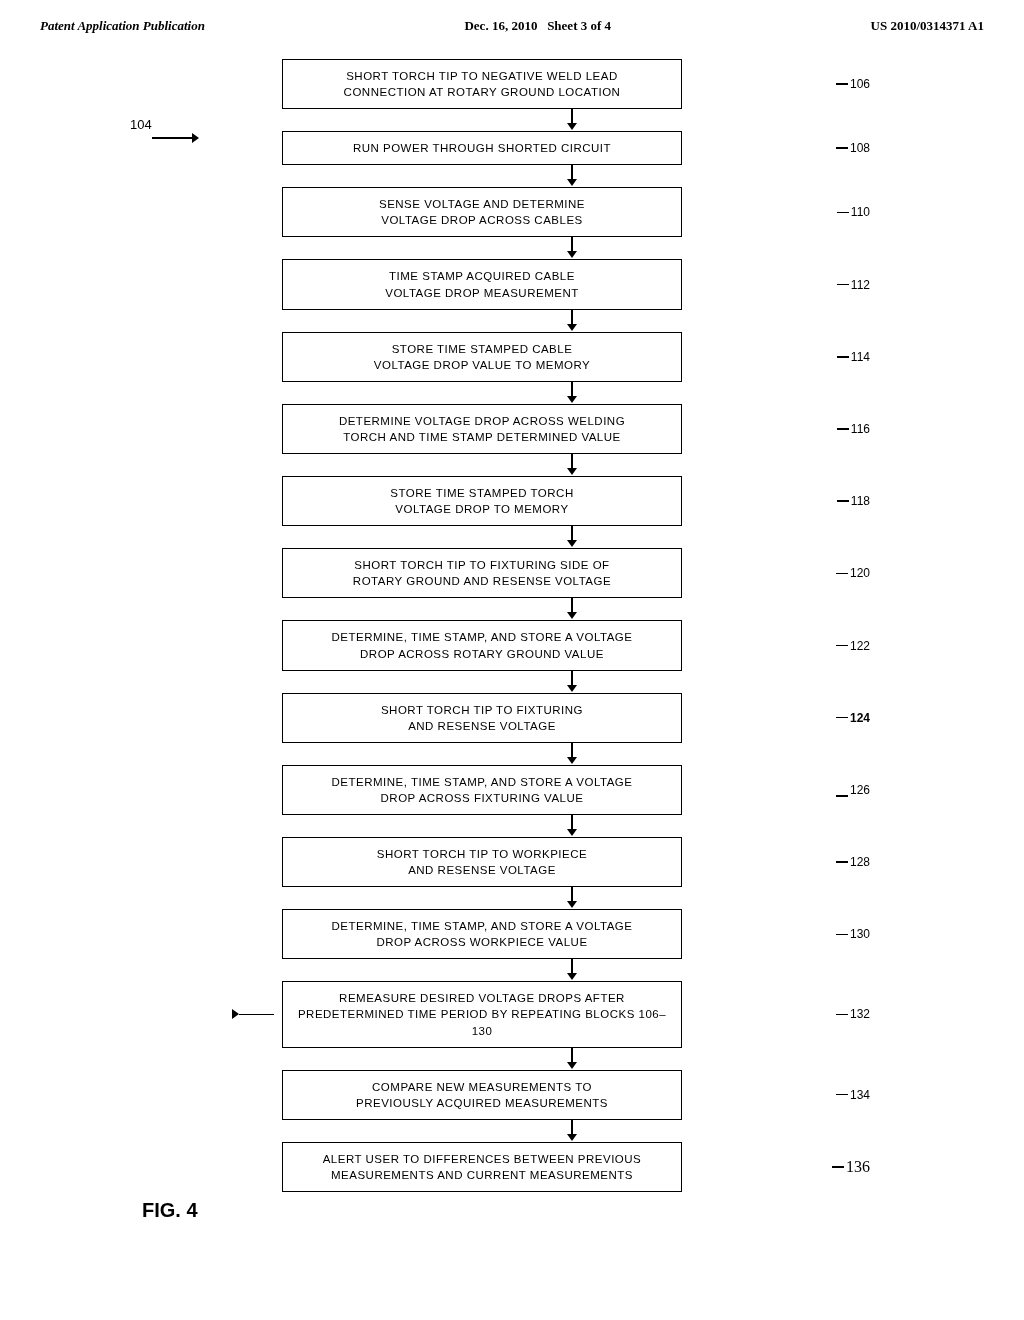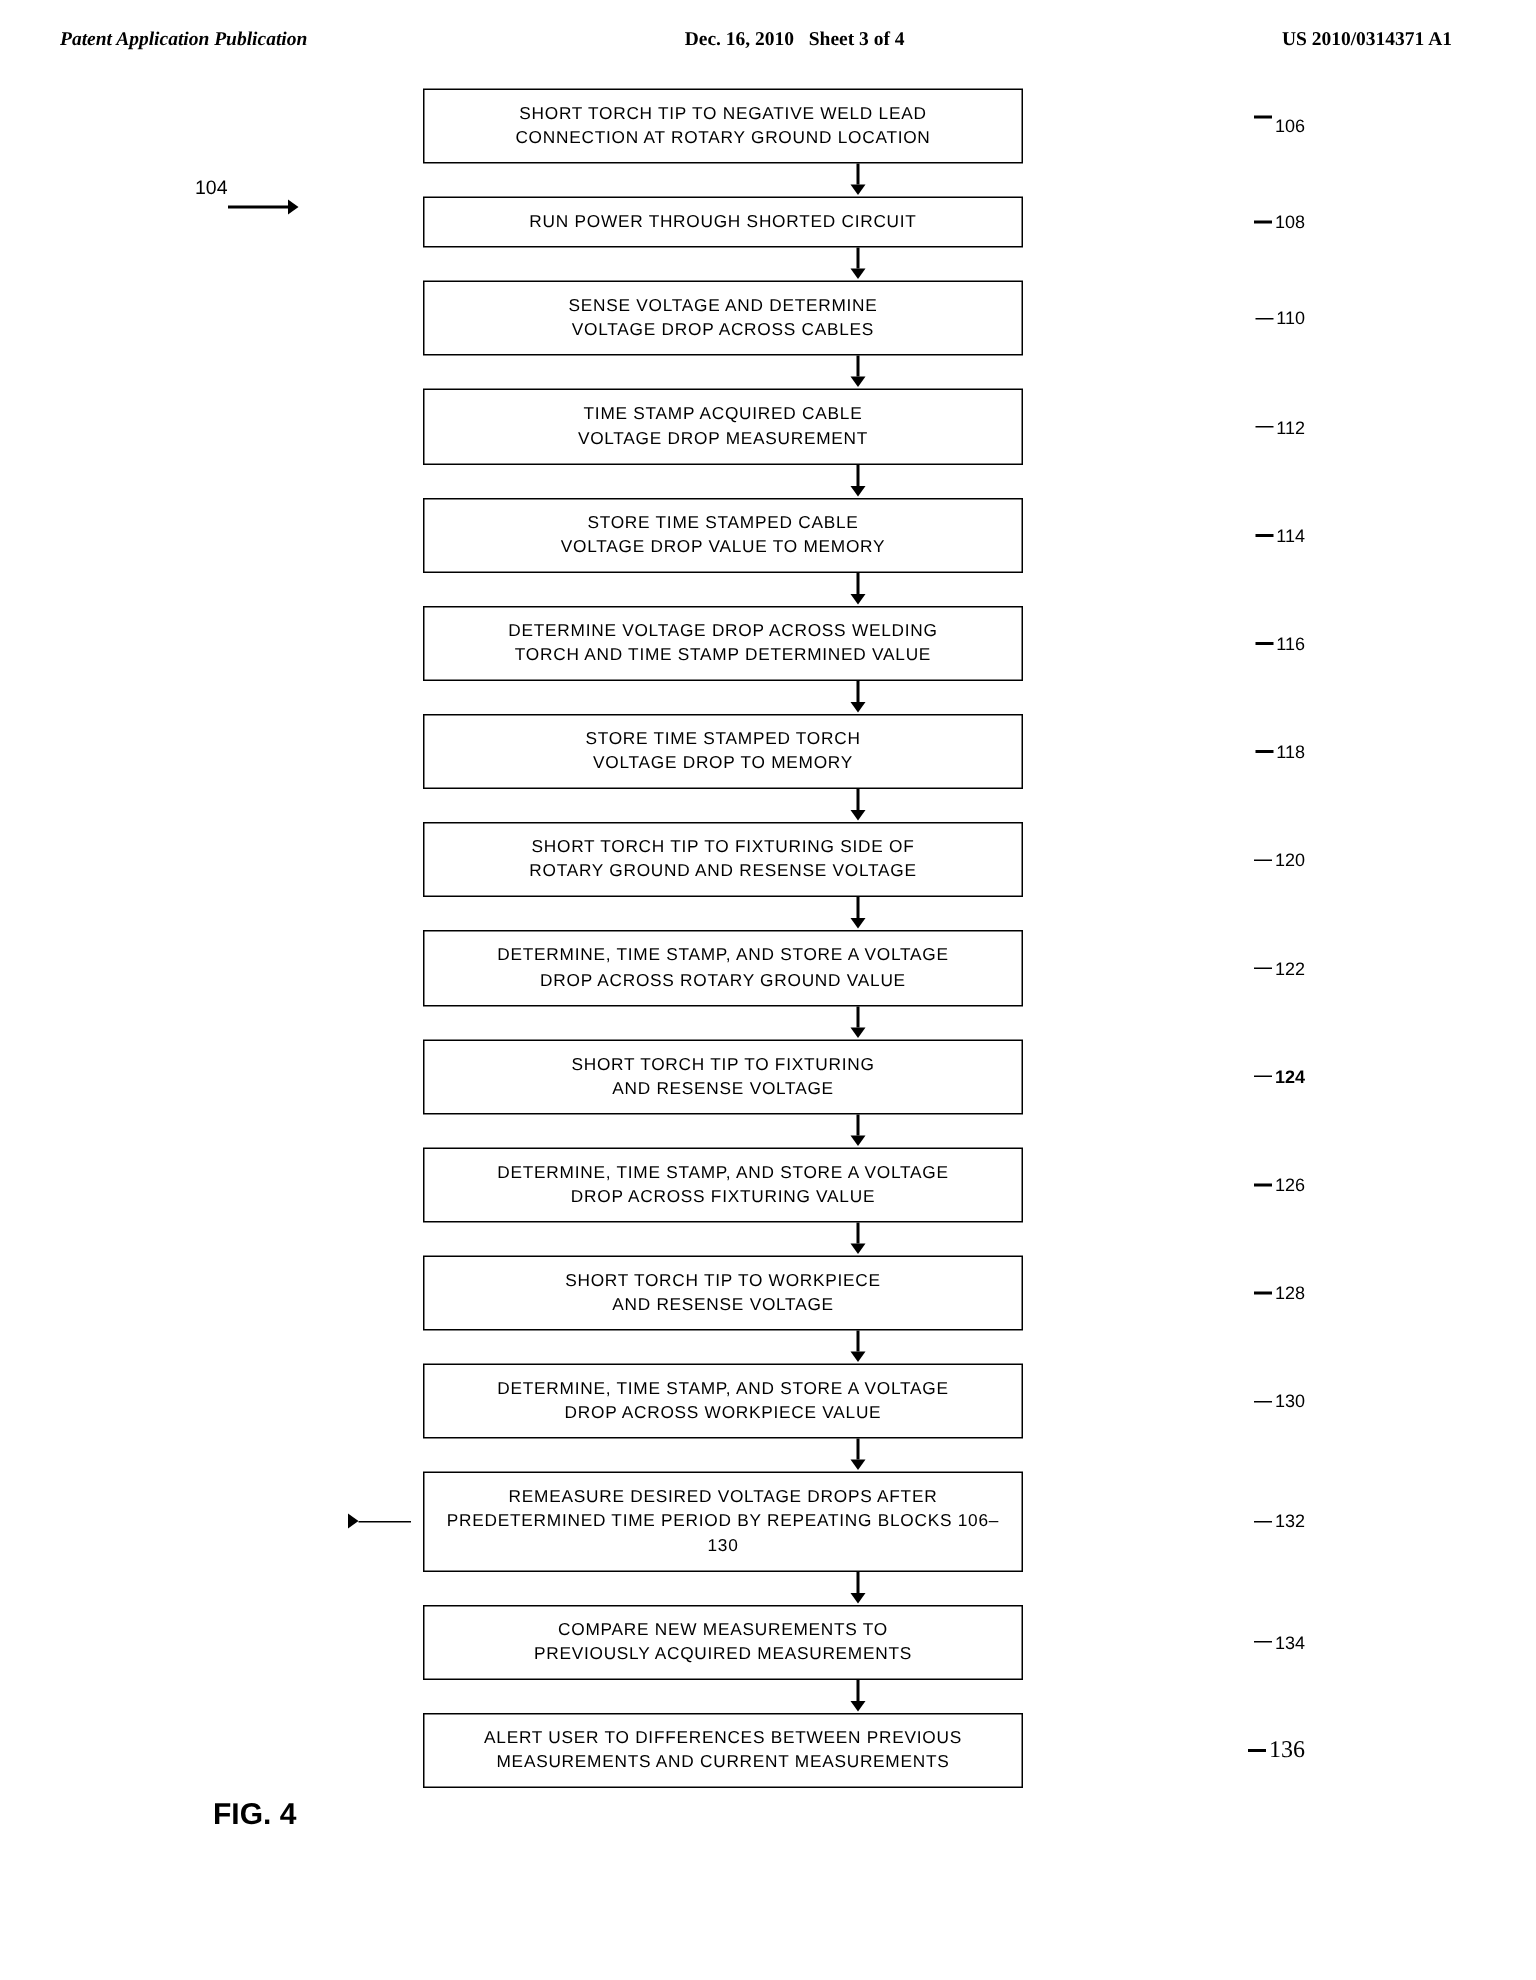--- a/index.html
+++ b/index.html
@@ -9,21 +9,21 @@
       background: #ffffff;
       font-family: 'Times New Roman', Times, serif;
       position: relative;
       overflow: hidden;
     }
 
     .header {
       display: flex;
       justify-content: space-between;
       align-items: flex-start;
-      padding: 18px 56px 0 40px;
+      padding: 18px 40px 0 40px;
       font-size: 13px;
     }
 
     .header-left {
       font-weight: bold;
       font-style: italic;
     }
 
     .header-center {
       text-align: center;
@@ -109,21 +109,21 @@
 
     <div style="position: absolute; left: 70px; top: 74px; display: flex; align-items: center;">
       <div style="width: 40px; height: 1.5px; background: #000;"></div>
       <div style="width: 0; height: 0; border-top: 5px solid transparent; border-bottom: 5px solid transparent; border-left: 7px solid #000;"></div>
     </div>
 
     <div class="flowchart" style="margin-left: 110px;">
 
       <div class="flow-box-wrapper">
         <div class="flow-box">SHORT TORCH TIP TO NEGATIVE WELD LEAD<br>CONNECTION AT ROTARY GROUND LOCATION</div>
-        <div style="position: absolute; right: -8px; display: flex; align-items: flex-start;">
+        <div style="position: absolute; right: -8px; display: flex; align-items: center;">
           <div style="width: 12px; height: 1.5px; background: #000;"></div>
           <span style="font-size: 12px; font-family: Arial, sans-serif; margin-left: 2px;">106</span>
         </div>
       </div>
 
       <div class="arrow-connector"></div>
 
       <div class="flow-box-wrapper">
         <div class="flow-box">RUN POWER THROUGH SHORTED CIRCUIT</div>
         <div style="position: absolute; right: -8px; display: flex; align-items: center;">
@@ -209,21 +209,21 @@
         <div style="position: absolute; right: -8px; display: flex; align-items: center;">
           <div style="width: 12px; height: 1.5px; background: #000;"></div>
           <span style="font-size: 12px; font-family: Arial, sans-serif; margin-left: 2px; font-weight: bold;">124</span>
         </div>
       </div>
 
       <div class="arrow-connector"></div>
 
       <div class="flow-box-wrapper">
         <div class="flow-box">DETERMINE, TIME STAMP, AND STORE A VOLTAGE<br>DROP ACROSS FIXTURING VALUE</div>
-        <div style="position: absolute; right: -8px; display: flex; align-items: center;">
+        <div style="position: absolute; right: -8px; display: flex; align-items: flex-end;">
           <div style="width: 12px; height: 1.5px; background: #000;"></div>
           <span style="font-size: 12px; font-family: Arial, sans-serif; margin-left: 2px;">126</span>
         </div>
       </div>
 
       <div class="arrow-connector"></div>
 
       <div class="flow-box-wrapper">
         <div class="flow-box">SHORT TORCH TIP TO WORKPIECE<br>AND RESENSE VOLTAGE</div>
         <div style="position: absolute; right: -8px; display: flex; align-items: center;">

